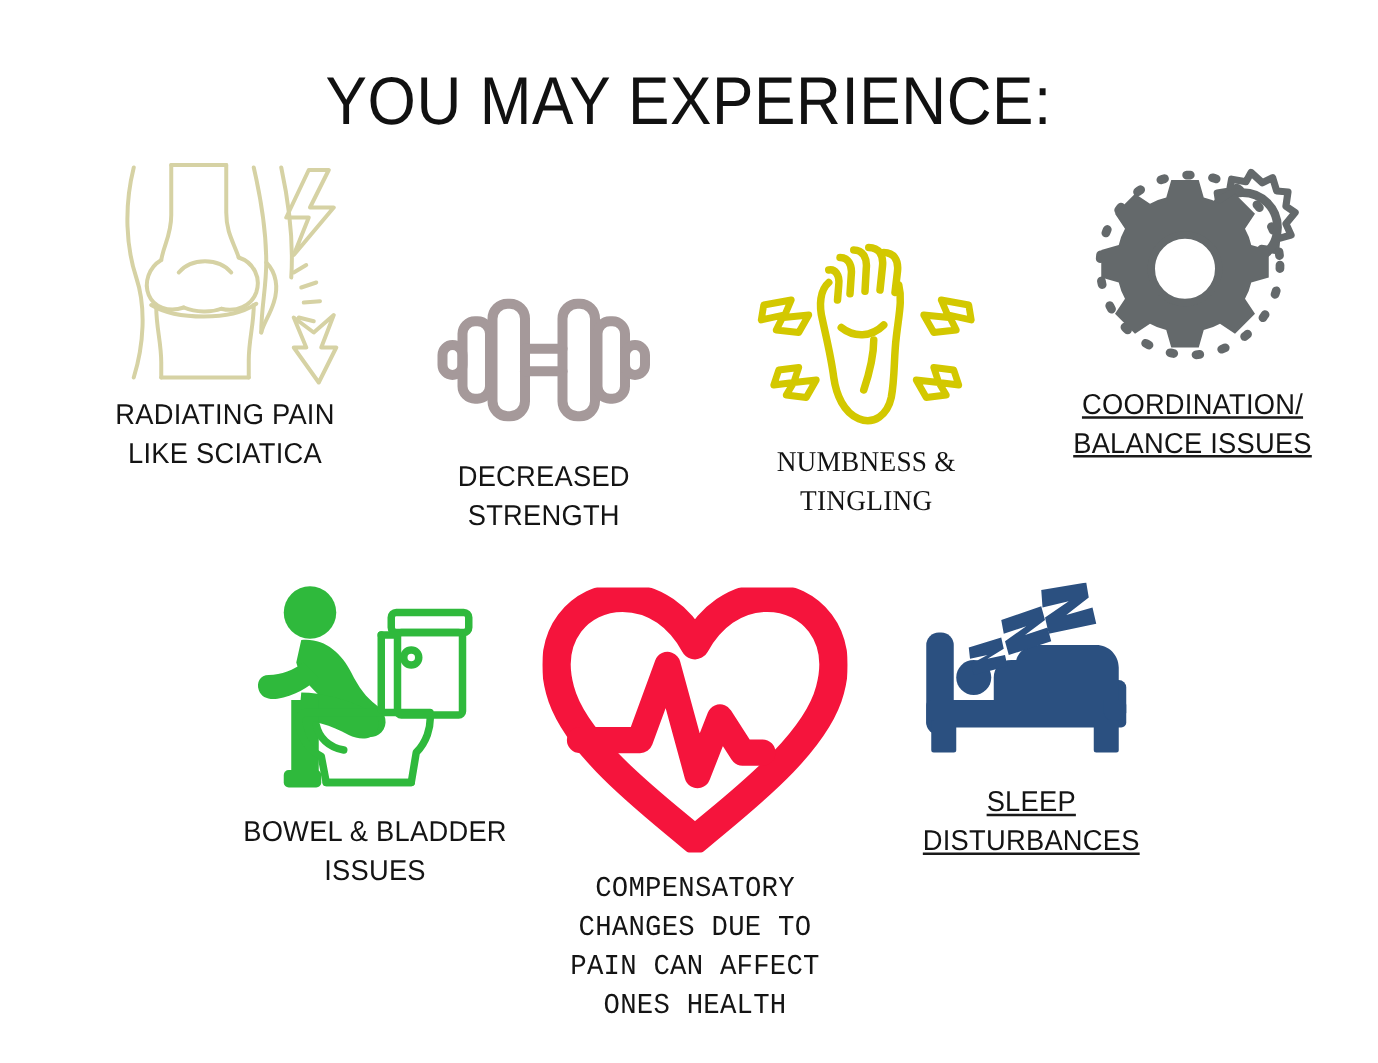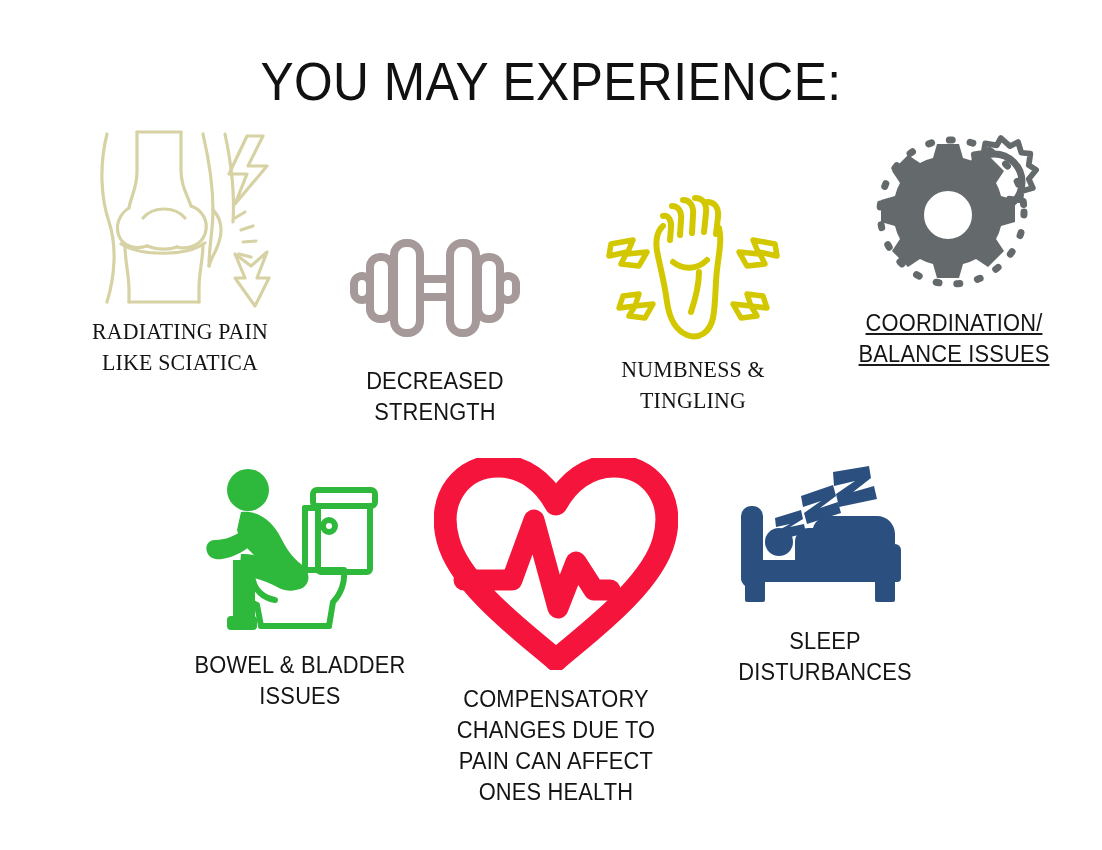--- a/index.html
+++ b/index.html
@@ -43,45 +43,45 @@
     line-height: 31px;
     font-weight: 400;
     letter-spacing: 0.2px;
     color: #141414;
     transform: scaleX(0.95);
     transform-origin: center top;
     white-space: pre-line;
   }
 
   
-  #item-radiating-pain { left: 40px;  top: 126px; width: 280px; font-family: Liberation Serif, serif; }
+  #item-radiating-pain { left: 40px;  top: 126px; width: 280px; }
   #item-radiating-pain .icon-box { height: 182px; }
   #item-radiating-pain .label { margin-top: 8px; }
 
   #item-decreased-strength { left: 320px; top: 232px; width: 230px; }
   #item-decreased-strength .icon-box { height: 112px; }
   #item-decreased-strength .label { margin-top: 22px; }
 
   #item-numbness { left: 578px; top: 190px; width: 230px; font-family: Liberation Serif, serif; }
   #item-numbness .icon-box { height: 152px; }
   #item-numbness .label { margin-top: 12px; }
 
   #item-coordination { left: 830px; top: 130px; width: 248px; text-decoration: underline; }
   #item-coordination .icon-box { height: 170px; }
   #item-coordination .label { margin-top: 8px; }
 
   #item-bowel { left: 170px; top: 468px; width: 260px; }
   #item-bowel .icon-box { height: 172px; }
   #item-bowel .label { margin-top: 10px; }
 
-  #item-compensatory { left: 425px; top: 458px; width: 262px; }
+  #item-compensatory { left: 425px; top: 470px; width: 262px; font-family: Liberation Mono, monospace; }
   #item-compensatory .icon-box { height: 212px; }
   #item-compensatory .label { margin-top: 14px; }
 
-  #item-sleep { left: 710px; top: 466px; width: 230px; }
+  #item-sleep { left: 710px; top: 466px; width: 230px; text-decoration: underline; }
   #item-sleep .icon-box { height: 146px; }
   #item-sleep .label { margin-top: 14px; }
 </style>
 </head>
 <body>
 
 <h1 id="page-title">YOU MAY EXPERIENCE:</h1>
 
 <div class="item" id="item-radiating-pain">
   <div class="icon-box">

